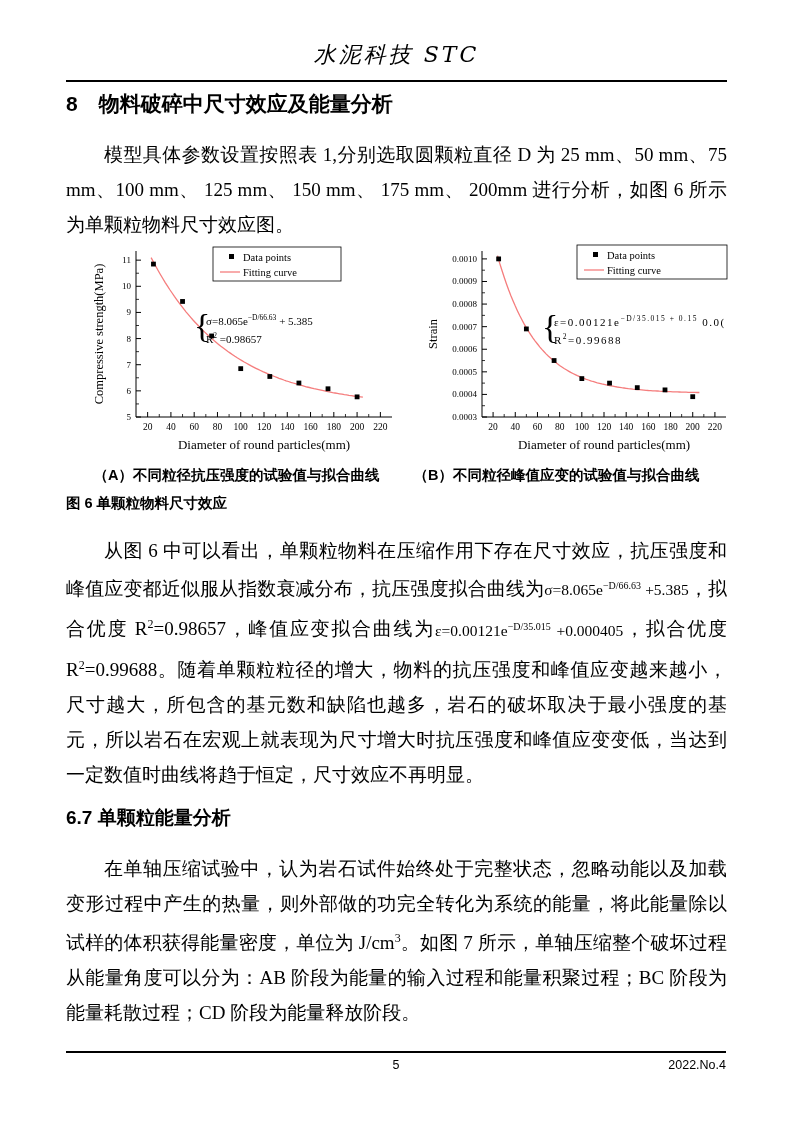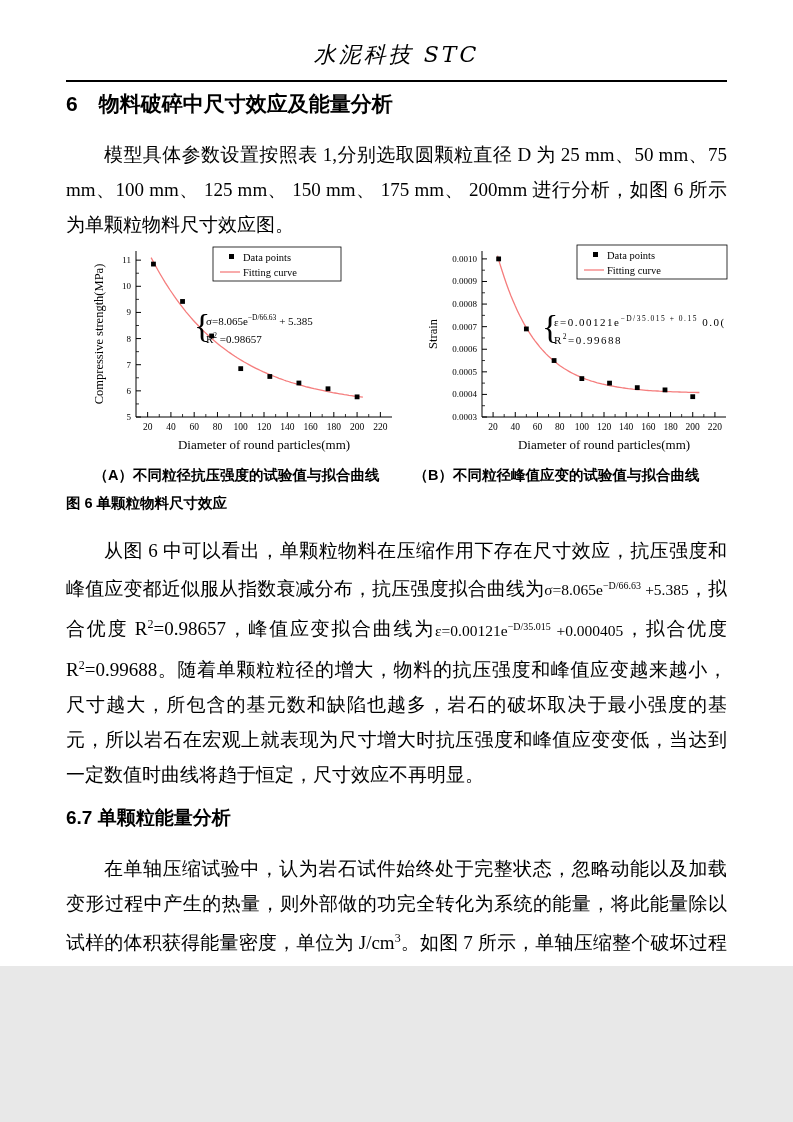--- a/index.html
+++ b/index.html
@@ -1,16 +1,16 @@
 <!DOCTYPE html>
 <html><head>
 <meta charset="utf-8">
 <style>
   html,body{margin:0;padding:0;background:#e8e8e8;}
-  .page{width:793px;height:966px;background:#ffffff;position:relative;margin:0 auto;
+  .page{width:793px;height:1122px;background:#ffffff;position:relative;margin:0 auto;
         font-family:"Liberation Serif","DejaVu Serif",serif;color:#000;overflow:hidden;}
   .content{padding:0 66px;}
   .header-title{text-align:center;padding-top:40px;font-size:22px;font-style:italic;
         letter-spacing:3px;font-family:"DejaVu Serif",serif;height:30px;}
   .header-rule{border-top:2.5px solid #000;margin-top:10px;}
   .sec-h1{font-family:"Liberation Sans","DejaVu Sans",sans-serif;font-weight:bold;
         font-size:21px;margin:9px 0 0;line-height:1.25;}
   .sec-h2{font-family:"Liberation Sans","DejaVu Sans",sans-serif;font-weight:bold;
         font-size:19px;margin:14px 0 0;line-height:1.3;}
   .body-p{font-size:19px;line-height:35px;text-align:justify;text-indent:2em;margin:20px 0 0;}
@@ -31,21 +31,21 @@
   .footer-issue{position:absolute;right:0;top:0;}
 </style>
 </head>
 <body>
 
 <div class="page">
   <div class="content">
     <div class="header-title">水泥科技 STC</div>
     <div class="header-rule"></div>
 
-    <div class="sec-h1">6　物料破碎中尺寸效应及能量分析</div>
+    <div class="sec-h1">8　物料破碎中尺寸效应及能量分析</div>
 
     <p class="body-p">模型具体参数设置按照表 1,分别选取圆颗粒直径 D 为 25 mm、50 mm、75 mm、100 mm、 125 mm、 150 mm、 175 mm、 200mm 进行分析，如图 6 所示为单颗粒物料尺寸效应图。</p>
 
     <div class="figrow">
       <div class="chart"><svg viewBox="0 0 310 218" width="310" height="218" font-family="&quot;Liberation Serif&quot;,&quot;DejaVu Serif&quot;,serif">
             <line x1="46" y1="8" x2="46" y2="174" stroke="#000" stroke-width="1"></line>
             <line x1="46" y1="174" x2="302" y2="174" stroke="#000" stroke-width="1"></line>
             <line x1="57.63636363636364" y1="174" x2="57.63636363636364" y2="169" stroke="#000" stroke-width="1"></line>
             <text x="57.63636363636364" y="187" text-anchor="middle" font-size="9.5">20</text>
             <line x1="69.27272727272728" y1="174" x2="69.27272727272728" y2="171" stroke="#000" stroke-width="0.8"></line>

